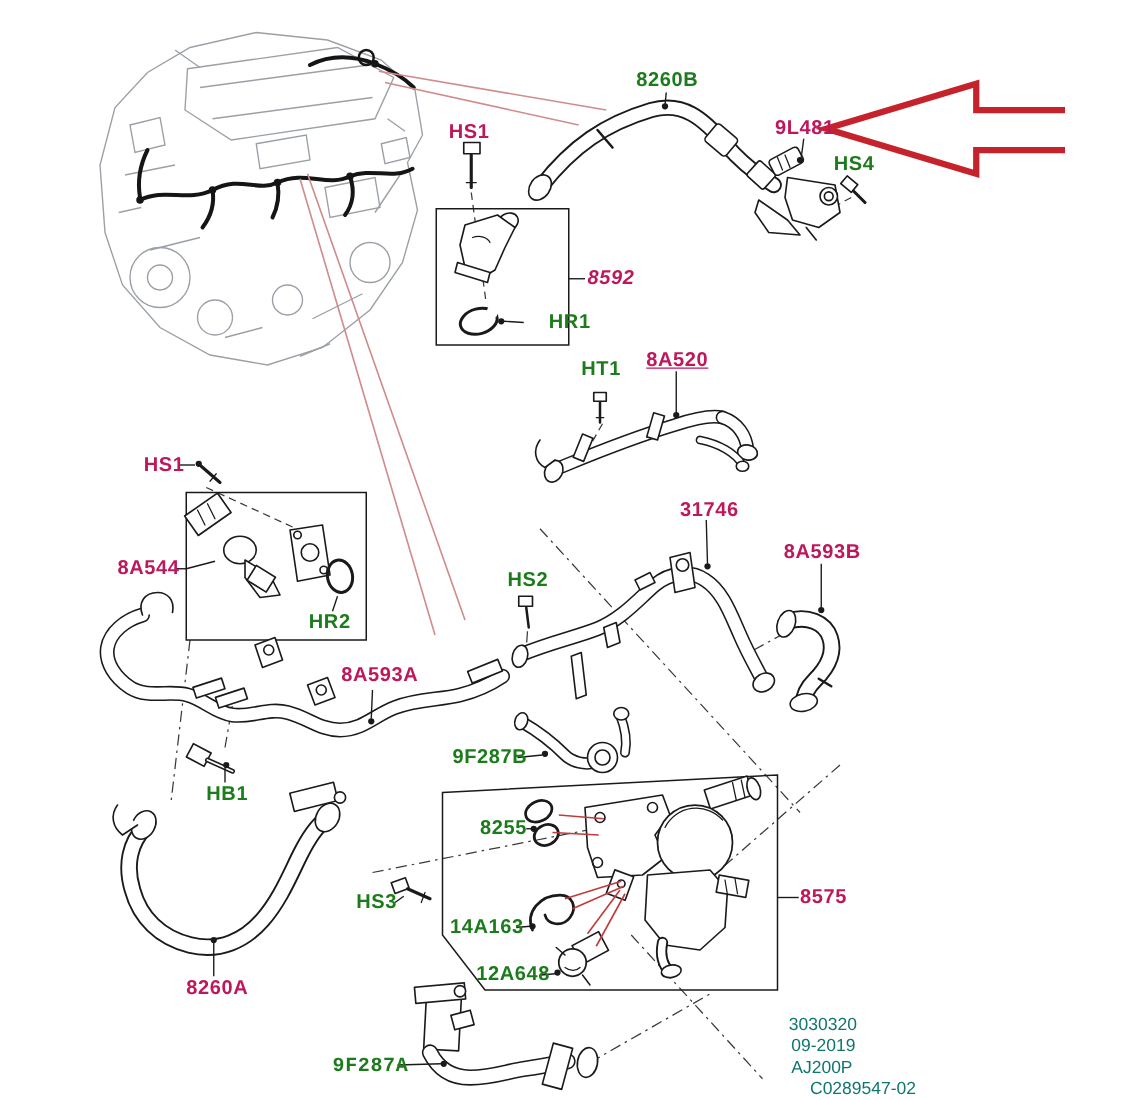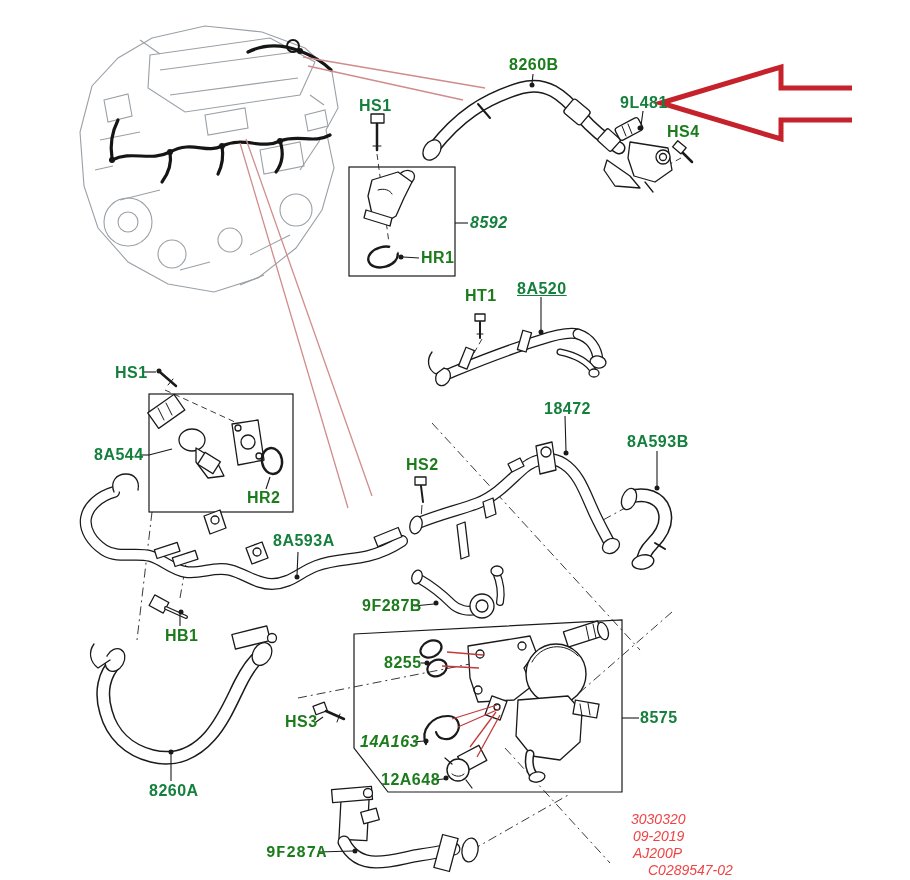--- a/index.html
+++ b/index.html
@@ -1,22 +1,22 @@
 <!DOCTYPE html>
 <html><head>
 <meta charset="utf-8">
 <style>
   html,body{margin:0;padding:0;background:#fff;}
   .stage{position:relative;width:852px;height:880px;background:#ffffff;overflow:hidden;
          font-family:"Liberation Sans", sans-serif;}
   .stage svg{position:absolute;left:0;top:0;}
   .plabel{position:absolute;font-weight:bold;font-size:16px;letter-spacing:0.5px;white-space:nowrap;}
-  .plabel.navy{color:#15803d;}
+  .plabel.navy{color:#be185d;}
   .plabel.green{color:#1c7c1c;}
-  .footline{position:absolute;font-size:14px;color:#ef4444;white-space:nowrap;font-style:italic;}
+  .footline{position:absolute;font-size:14px;color:#0f766e;white-space:nowrap;}
 </style>
 </head>
 <body>
 
 <div class="stage">
 
 <svg width="910" height="880" viewBox="0 0 910 880">
 
   <g stroke="#9aa0a6" fill="none" stroke-width="1.1">
     <path d="M152,38 L205,26 L262,32 L305,48 L332,72 L338,108 L326,130 L334,168 L322,210 L296,248 L258,278 L214,292 L168,284 L128,262 L98,228 L84,186 L80,132 L92,86 L118,58 Z"></path>
@@ -339,35 +339,35 @@
 
   <polygon points="661,103 781,67 781,88 904,88 904,120 781,120 781,139" fill="#ffffff" stroke="#c5222c" stroke-width="5" stroke-linejoin="miter"></polygon>
 </svg>
 
 <div id="labels-layer">
       <span class="plabel green" style="left: 509px; top: 56px;">8260B</span>
       <span class="plabel navy" style="left: 620px; top: 94px;">9L481</span>
       <span class="plabel green" style="left: 667px; top: 123px;">HS4</span>
       <span class="plabel navy" style="left: 359px; top: 97px;">HS1</span>
       <span class="plabel navy" style="left: 470px; top: 214px; font-style: italic;">8592</span>
-      <span class="plabel green" style="left: 421px; top: 249px;">HR1</span>
+      <span class="plabel green" style="left: 439px; top: 249px;">HR1</span>
       <span class="plabel green" style="left: 465px; top: 287px;">HT1</span>
       <span class="plabel navy" style="left: 517px; top: 280px; text-decoration: underline;">8A520</span>
-      <span class="plabel navy" style="left: 544px; top: 400px;">18472</span>
+      <span class="plabel navy" style="left: 544px; top: 400px;">31746</span>
       <span class="plabel navy" style="left: 627px; top: 433px;">8A593B</span>
       <span class="plabel green" style="left: 406px; top: 456px;">HS2</span>
       <span class="plabel navy" style="left: 115px; top: 364px;">HS1</span>
       <span class="plabel navy" style="left: 94px; top: 446px;">8A544</span>
       <span class="plabel green" style="left: 247px; top: 489px;">HR2</span>
       <span class="plabel navy" style="left: 273px; top: 532px;">8A593A</span>
       <span class="plabel green" style="left: 362px; top: 597px;">9F287B</span>
       <span class="plabel green" style="left: 165px; top: 627px;">HB1</span>
       <span class="plabel green" style="left: 384px; top: 654px;">8255</span>
       <span class="plabel green" style="left: 285px; top: 713px;">HS3</span>
-      <span class="plabel green" style="left: 360px; top: 733px; font-style: italic;">14A163</span>
+      <span class="plabel green" style="left: 360px; top: 733px;">14A163</span>
       <span class="plabel green" style="left: 381px; top: 771px;">12A648</span>
       <span class="plabel navy" style="left: 640px; top: 709px;">8575</span>
       <span class="plabel navy" style="left: 149px; top: 782px;">8260A</span>
       <span class="plabel green" style="left: 266px; top: 844px; font-family: Liberation Mono, monospace;">9F287A</span>
     </div>
 <div id="footer-layer">
       <span class="footline" style="left: 631px; top: 811px;">3030320</span>
       <span class="footline" style="left: 633px; top: 828px;">09-2019</span>
       <span class="footline" style="left: 633px; top: 845px;">AJ200P</span>
       <span class="footline" style="left: 648px; top: 862px; text-align: center;">C0289547-02</span>

